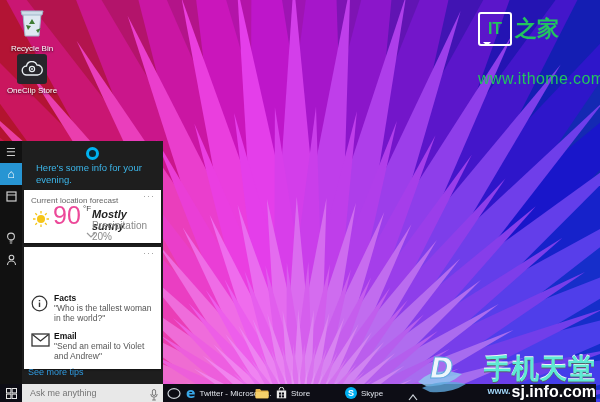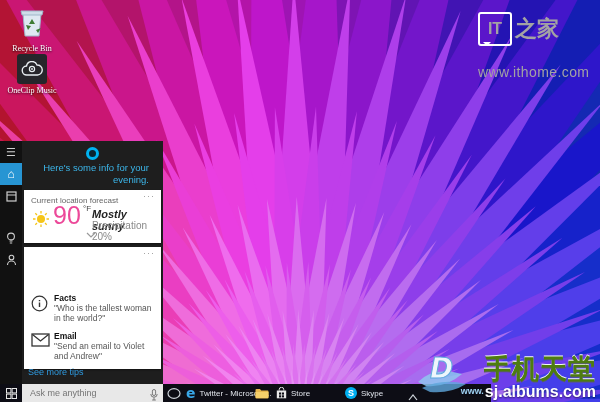--- a/index.html
+++ b/index.html
@@ -7,43 +7,43 @@
        font-family:"Liberation Sans","DejaVu Sans",sans-serif;
        -webkit-font-smoothing:antialiased;background:#000;}
   .abs{position:absolute;}
 
   
   #wallpaper{left:0;top:0;width:600px;height:402px;z-index:0;
     background:linear-gradient(90deg,#6d0b22 0%,#a8104b 18%,#8a1b8f 45%,#5a23b8 65%,#2330b4 85%,#17217c 100%);}
   #wallpaper svg{position:absolute;left:0;top:0;}
 
   
-  .desk-icon{width:56px;text-align:center;z-index:2;cursor:default;font-family:Liberation Serif, serif;}
+  .desk-icon{width:56px;text-align:center;z-index:2;cursor:default;}
   .desk-icon .lbl{color:#fff;font-size:8px;text-shadow:0 1px 2px rgba(0,0,0,.8);display:block;margin-top:2px;}
   #icon-recycle{left:4px;top:6px;}
   #icon-oneclip{left:4px;top:54px;}
   .oneclip-tile{width:30px;height:30px;margin:0 auto;background:#26262b;border-radius:3px;
     display:flex;align-items:center;justify-content:center;}
 
   
-  #wm-top{right:12px;top:12px;z-index:5;color:#a3a3a3;width:110px;padding-left:44px;}
+  #wm-top{right:12px;top:12px;z-index:5;color:#22c55e;width:110px;padding-left:44px;}
   #wm-top .row{display:flex;align-items:center;gap:3px;}
   .it-badge{width:30px;height:30px;border:2px solid #fff;border-radius:3px;display:flex;
     align-items:center;justify-content:center;font-weight:bold;font-size:16px;position:relative;}
   .it-badge:after{content:"";position:absolute;left:3px;bottom:-6px;border:4px solid transparent;border-top-color:#fff;}
   .it-cjk{font-size:22px;font-weight:bold;line-height:1;}
-  #wm-top .url{font-size:14px;margin-top:18px;letter-spacing:.4px;}
+  #wm-top .url{font-size:16px;margin-top:24px;letter-spacing:.4px;}
 
   
   #panel{left:0;top:141px;width:163px;height:243px;background:#1e1e1e;z-index:3;}
   #sidebar{left:0;top:0;width:22px;height:243px;background:#111;}
   .side-btn{width:22px;height:22px;display:flex;align-items:center;justify-content:center;color:#cfcfcf;}
   .side-btn svg{display:block;}
   #side-home{background:#2795d3;color:#fff;}
-  #panel-header{left:22px;top:0;width:141px;height:49px;text-align:right;}
+  #panel-header{left:22px;top:0;width:141px;height:49px;text-align:left;}
   #cortana-orb{margin:6px auto 2px;width:13px;height:13px;border-radius:50%;
     border:3px solid #00b2f0;background:#073; background:#0a2530;box-sizing:border-box;}
   #greeting{color:#3cb6ea;font-size:9.5px;line-height:1.25;padding:0 14px;}
 
   .card{left:24px;width:137px;background:#fff;box-shadow:0 1px 2px rgba(0,0,0,.4);}
   .card .dots{position:absolute;right:6px;top:1px;color:#999;font-size:9px;letter-spacing:1px;cursor:pointer;}
   #card-weather{top:49px;height:53px;}
   .w-title{position:absolute;left:7px;top:6px;font-size:8px;color:#666;}
   .w-sun{position:absolute;left:8px;top:20px;}
   .w-temp{position:absolute;left:29px;top:11px;font-size:25px;font-weight:300;color:#ec4899;}
@@ -54,42 +54,42 @@
 
   #card-suggest{top:106px;height:122px;}
   .sug-row{position:absolute;left:0;width:137px;cursor:pointer;}
   .sug-icon{position:absolute;left:7px;top:2px;width:18px;height:18px;color:#333;}
   .sug-title{position:absolute;left:30px;top:0;font-size:8.5px;font-weight:bold;color:#111;}
   .sug-sub{position:absolute;left:30px;top:10px;width:100px;font-size:8.5px;color:#555;line-height:1.2;}
 
   #see-more{left:28px;top:367px;font-size:9px;color:#2e9ae0;z-index:4;cursor:pointer;}
 
   
-  #taskbar{left:0;top:384px;width:491px;height:18px;background:#0d0d15;z-index:6;}
+  #taskbar{left:0;top:384px;width:596px;height:18px;background:#0d0d15;z-index:6;}
   #start-btn{left:0;top:0;width:22px;height:18px;display:flex;align-items:center;justify-content:center;cursor:pointer;}
   #search-box{left:22px;top:0;width:141px;height:18px;background:#e8e8e8;display:flex;align-items:center;}
   #search-box input{border:0;outline:0;background:transparent;font-size:9px;color:#666;
     font-family:"Liberation Sans",sans-serif;width:110px;padding:0 0 0 8px;}
   #mic{position:absolute;right:5px;top:3px;cursor:pointer;}
   .tb-item{top:0;height:18px;display:flex;align-items:center;gap:4px;cursor:pointer;padding:0 3px;}
   .tb-label{color:#dfe3ea;font-size:8px;white-space:nowrap;}
   #tb-taskview{left:164px;}
   #tb-edge{left:183px;}
   .edge-e{color:#39a7e8;font-size:14px;font-weight:bold;line-height:1;font-family:"DejaVu Sans",sans-serif;}
   #tb-explorer{left:252px;}
   #tb-store{left:273px;text-align:center;}
   #tb-skype{left:342px;}
   .skype-ball{width:12px;height:12px;border-radius:50%;background:#00aff0;color:#fff;
     font-size:9px;font-weight:bold;display:flex;align-items:center;justify-content:center;}
   #tray-chevron{left:408px;top:3px;color:#cfd4da;cursor:pointer;}
 
   
   #wm-bottom{right:4px;bottom:2px;z-index:7;text-align:right;pointer-events:none;}
   #wm-bottom .brand{font-size:27px;font-weight:bold;line-height:1;
-    color:#4d7c0f;text-shadow:0 1px 0 #5a5f6b,0 -1px 0 #f4f6fa;letter-spacing:1px;}
+    color:#5eead4;text-shadow:0 1px 0 #5a5f6b,0 -1px 0 #f4f6fa;letter-spacing:1px;}
   #wm-bottom .urlrow{font-size:16px;font-weight:bold;color:#fff;
     text-shadow:0 1px 2px rgba(0,0,20,.6);line-height:1;margin-top:1px;}
   #wm-bottom .www{font-size:9px;color:#9fd2f2;font-weight:bold;vertical-align:3px;margin-right:1px;}
   #xp-logo{position:absolute;right:128px;bottom:6px;}
 </style>
 </head>
 <body>
 
 <div id="wallpaper" class="abs">
   <svg id="wp-svg" width="600" height="402" viewBox="0 0 600 402">
@@ -443,21 +443,21 @@
 </div>
 
 <div id="icon-oneclip" class="abs desk-icon">
   <div class="oneclip-tile">
     <svg width="22" height="16" viewBox="0 0 22 16">
       <path d="M6 14 a4.5 4.5 0 0 1 -.5-9 a5.5 5.5 0 0 1 10.5-1 a4 4 0 0 1 .5 10 Z" fill="none" stroke="#e8eef2" stroke-width="1.4"></path>
       <circle cx="11" cy="8" r="2.6" fill="none" stroke="#e8eef2" stroke-width="1.2"></circle>
       <circle cx="11" cy="8" r="0.9" fill="#e8eef2"></circle>
     </svg>
   </div>
-  <span class="lbl">OneClip Music</span>
+  <span class="lbl">OneClip Store</span>
 </div>
 
 <div id="wm-top" class="abs">
   <div class="row">
     <div class="it-badge">
       <span>IT</span>
     </div>
     <span class="it-cjk">之家</span>
   </div>
   <div class="url">www.ithome.com</div>
@@ -613,15 +613,15 @@
 </div>
 
 <div id="wm-bottom" class="abs">
   <svg id="xp-logo" width="52" height="46" viewBox="0 0 52 46">
     <path d="M2 34 Q18 18 46 26 Q30 40 10 38 Z" fill="#8ec7ee" opacity="0.85"></path>
     <path d="M6 40 Q26 30 50 36 Q34 46 14 44 Z" fill="#5fa8dd" opacity="0.8"></path>
     <text x="14" y="30" font-size="28" font-weight="bold" fill="#eef6fc" stroke="#5fa8dd" stroke-width="1" font-family="DejaVu Sans, sans-serif" font-style="italic">D</text>
   </svg>
   <div class="brand">手机天堂</div>
   <div class="urlrow">
-    <span class="www">www.</span><span>sj.albums.com</span>
+    <span class="www">www.</span><span>sj.info.com</span>
   </div>
 </div>
 
 </body></html>

